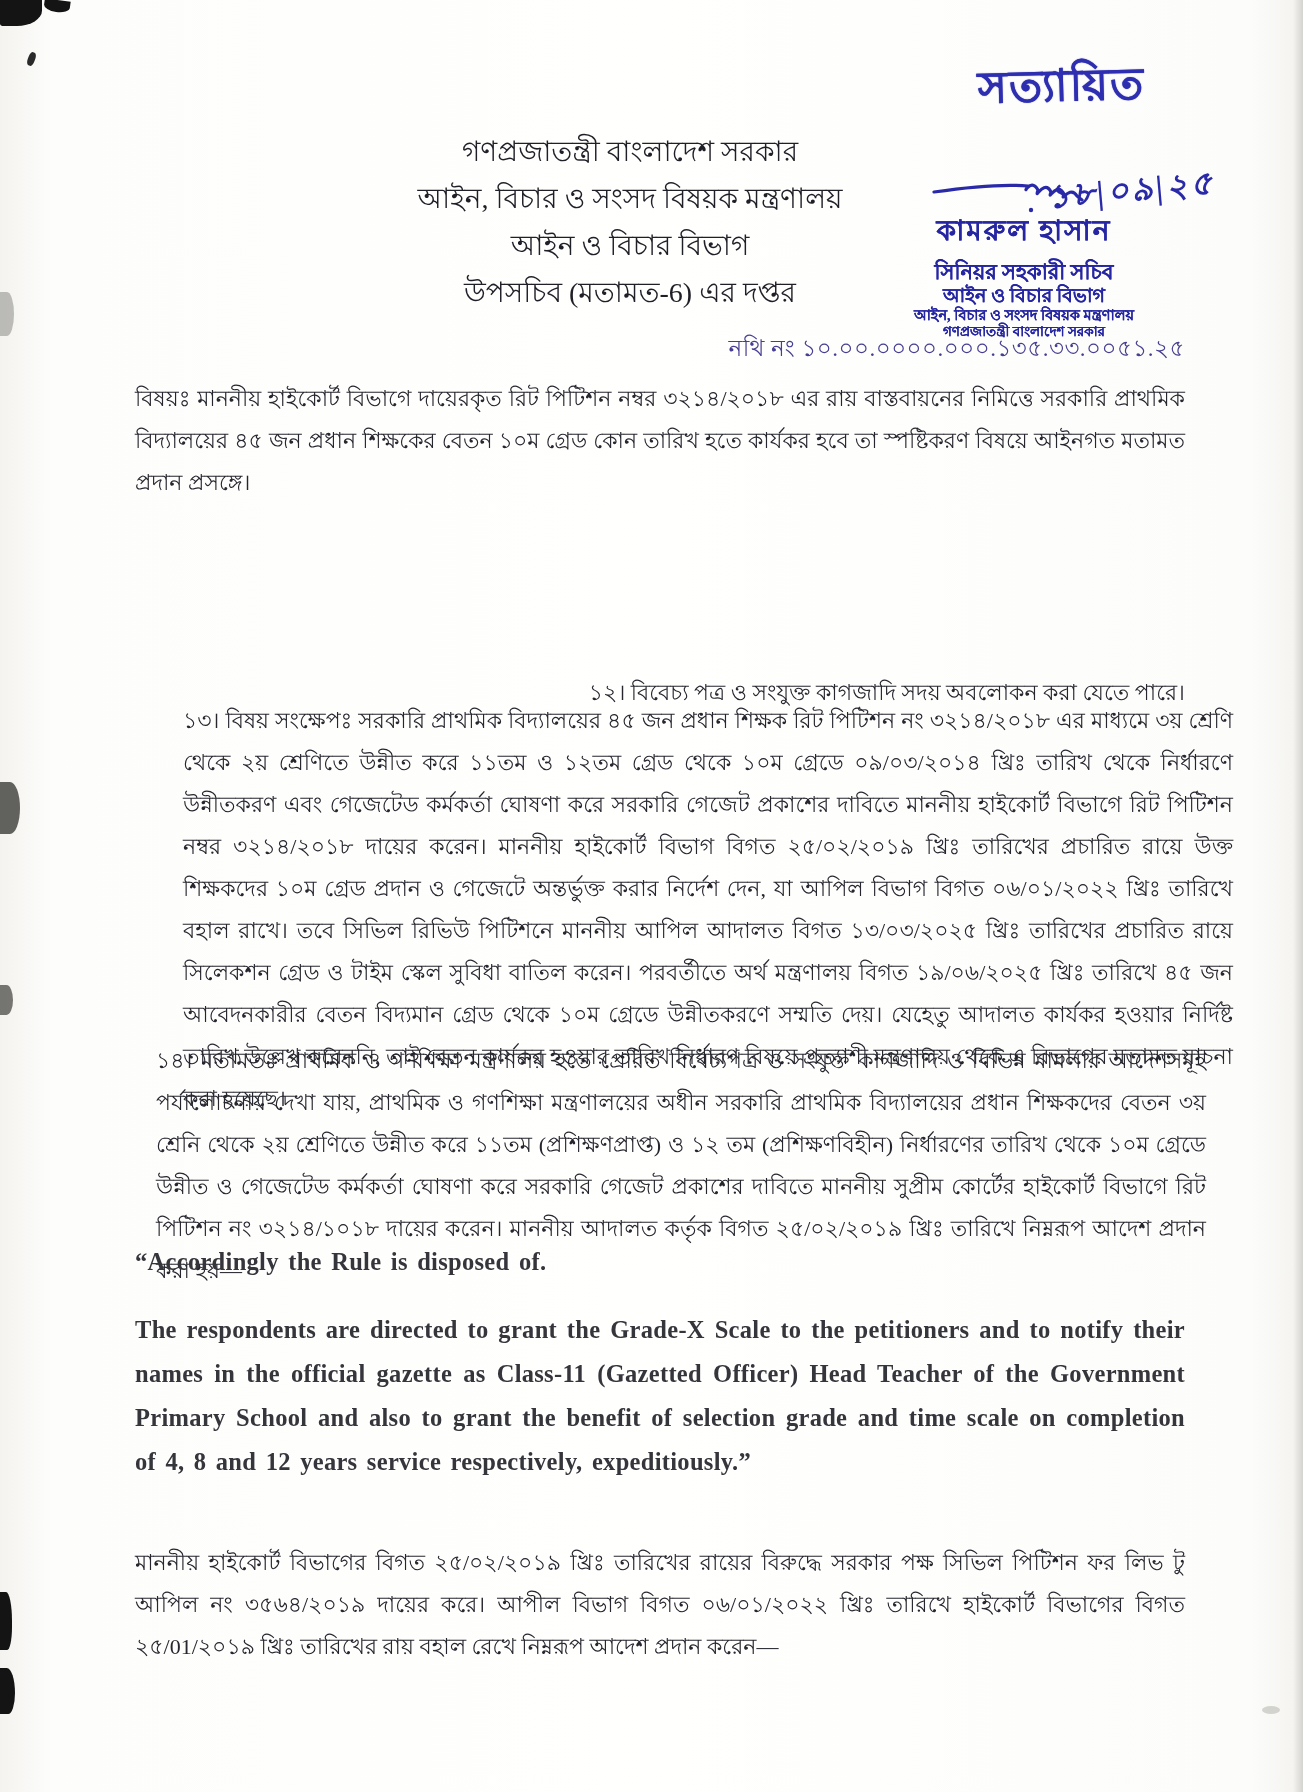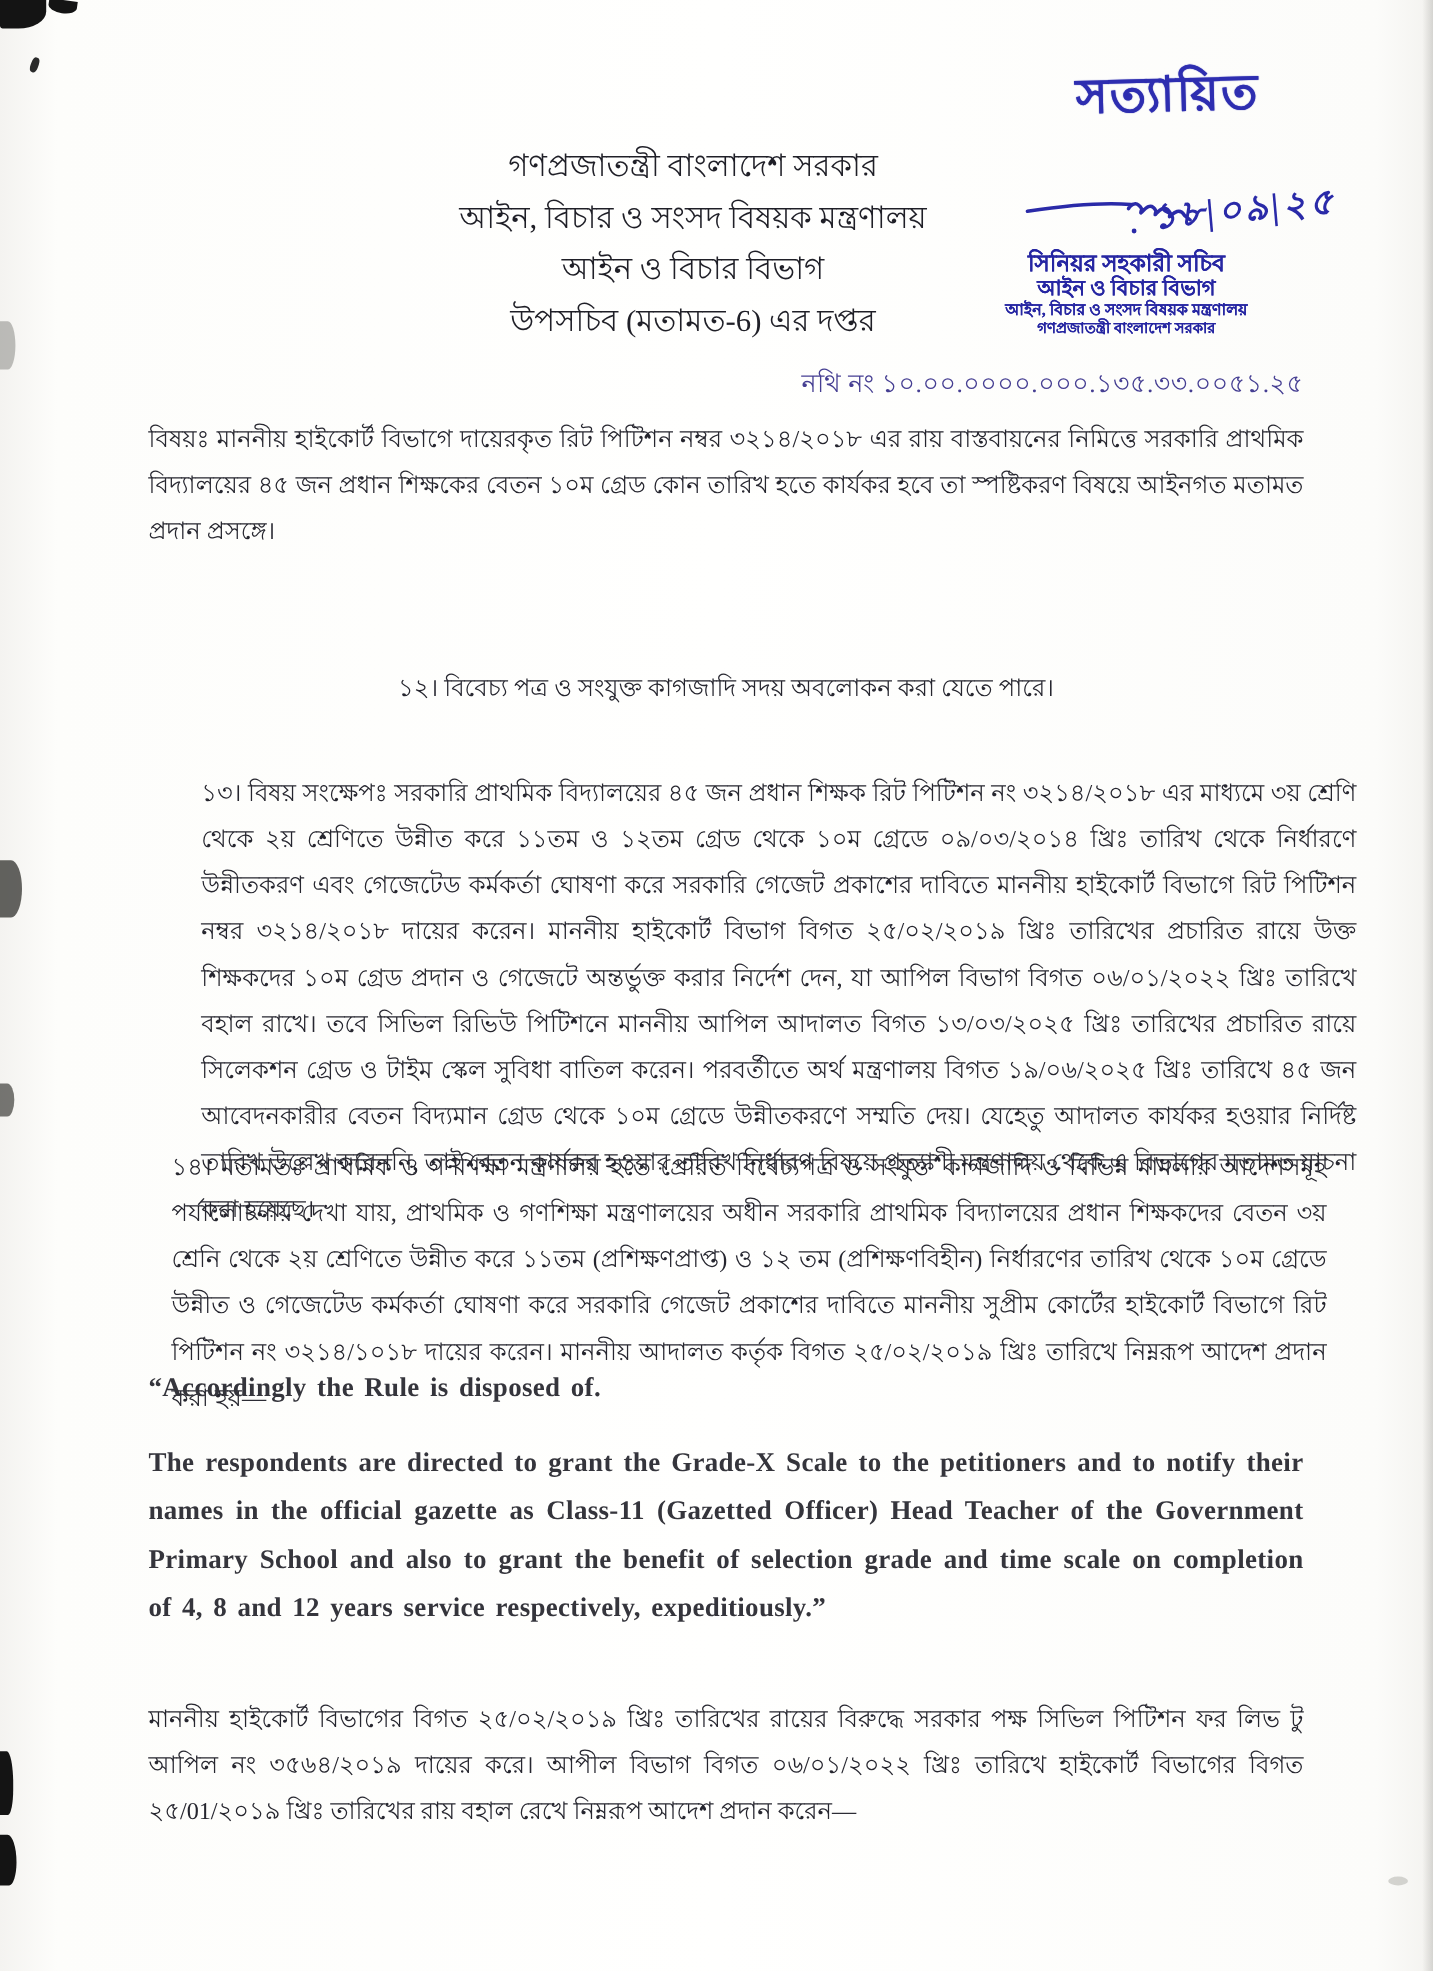--- a/index.html
+++ b/index.html
@@ -67,21 +67,21 @@
   }
 
   
   .para {
     position:absolute; left:135px; width:1050px;
     font-size:22px; line-height:42px; text-align:justify;
     color:#26262f;
   }
   .p-subject  { top:378px; }
   .p-source   { top:536px; color:#2d2a56; }
-  .p-12       { top:605px; text-align:center; }
+  .p-12       { top:672px; text-align:right; }
   .p-13       { top:700px;margin-left:48px; }
   .p-14       { top:1040px;margin-left:21px; }
   .p-last     { top:1542px; }
 
   .quote {
     position:absolute; left:135px; width:1050px;
     font-family:"Liberation Serif", serif;
     font-weight:bold; color:#35353c;
     font-size:24.5px; line-height:44px; text-align:justify;
     letter-spacing:.3px; word-spacing:3px;
@@ -112,20 +112,21 @@
       <path d="M4 34 C45 28 75 26 98 28
                C92 40 100 18 108 32 C104 44 114 20 121 34
                C117 45 127 22 134 36 C130 46 140 26 147 38
                L152 42" fill="none" stroke="#2a2aa8" stroke-width="3.2" stroke-linecap="round"></path>
       <circle cx="101" cy="52" r="2.2" fill="#2a2aa8"></circle>
     </svg>
     <div class="signature-date">১৮|০৯|২৫</div>
   </div>
 
   <div class="stamp">
+    <div class="s-name">কামরুল হাসান</div>
     <div class="s-desig">সিনিয়র সহকারী সচিব</div>
     <div class="s-div">আইন ও বিচার বিভাগ</div>
     <div class="s-min">আইন, বিচার ও সংসদ বিষয়ক মন্ত্রণালয়</div>
     <div class="s-gov">গণপ্রজাতন্ত্রী বাংলাদেশ সরকার</div>
   </div>
 
   <div class="letterhead">
     <div>গণপ্রজাতন্ত্রী বাংলাদেশ সরকার</div>
     <div>আইন, বিচার ও সংসদ বিষয়ক মন্ত্রণালয়</div>
     <div>আইন ও বিচার বিভাগ</div>

